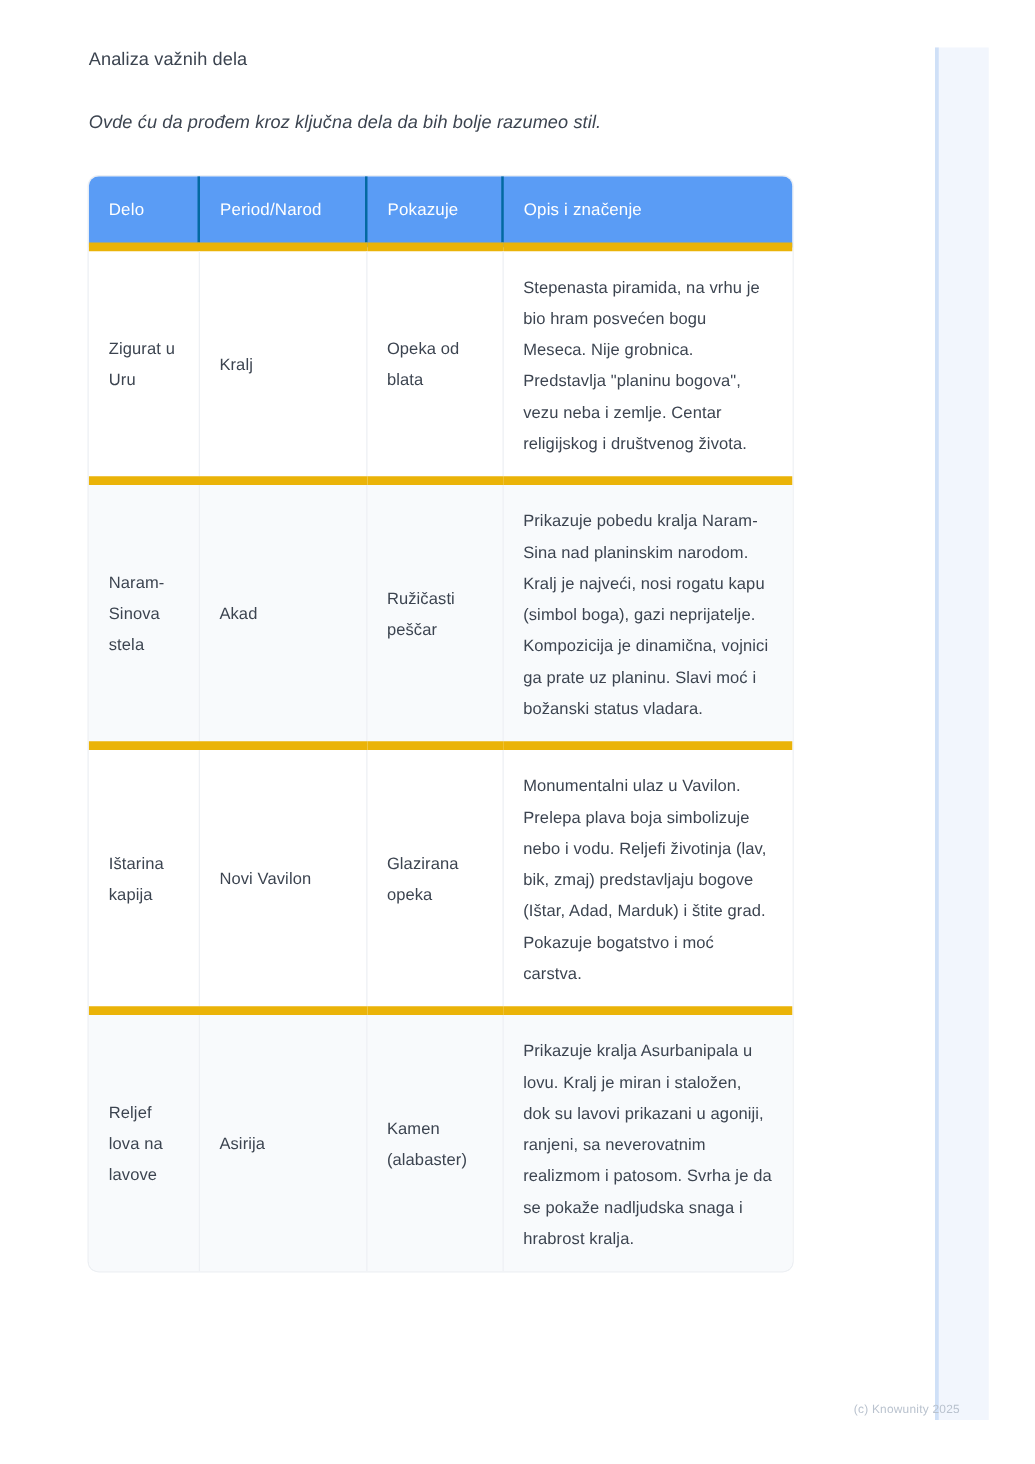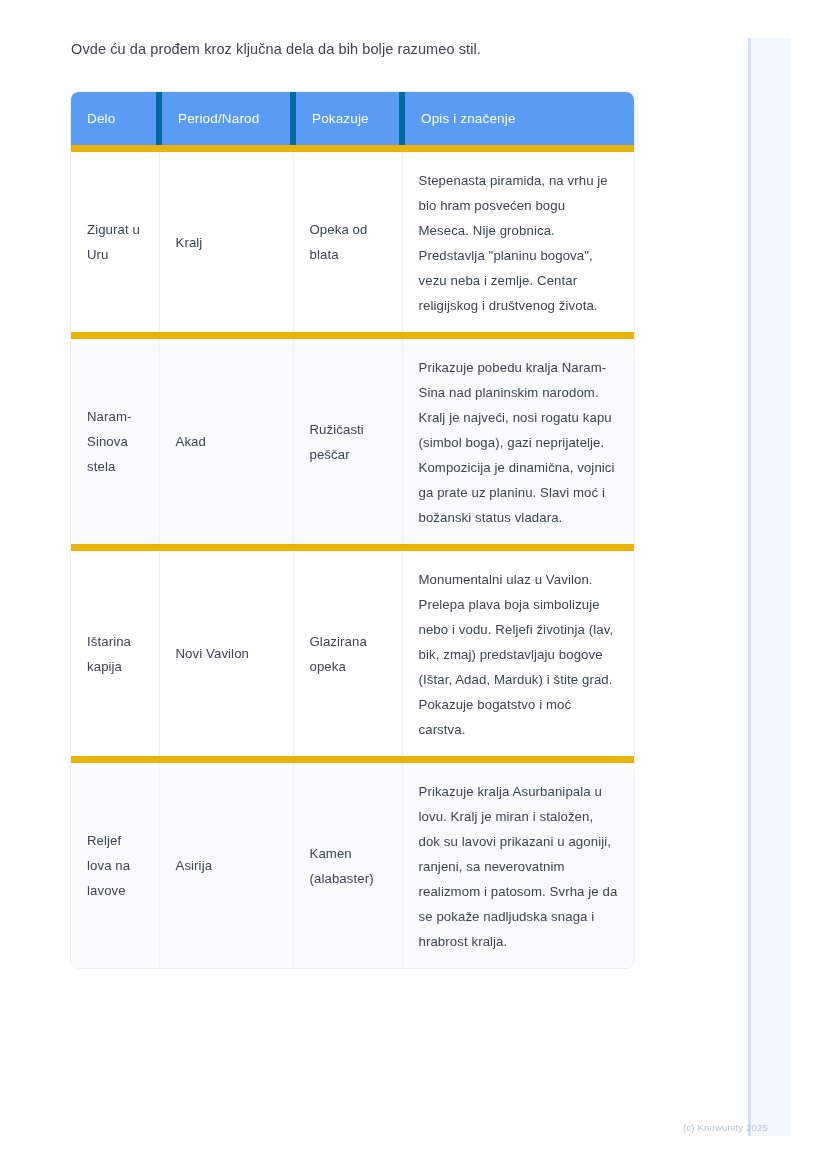--- a/index.html
+++ b/index.html
@@ -48,41 +48,42 @@
     letter-spacing: 0.1px;
   }
 
   #intro-paragraph {
     font-size: 14.5px;
     line-height: 22px;
     color: #3c4450;
     margin: 0 0 32px 0;
     font-weight: 400;
     letter-spacing: 0.1px;
+    font-style: italic;
   }
 
   
   #works-table {
     border-collapse: collapse;
     width: 563px;
     table-layout: fixed;
     border-radius: 8px;
     overflow: hidden;
     box-shadow: 0 0 0 1px #eceff3;
     background: #ffffff;
   }
 
   #works-table thead th {
     background: #5a9cf5;
     color: #ffffff;
     font-size: 13.5px;
     font-weight: 400;
     text-align: left;
     padding: 19px 16px;
-    border-right: 6px solid #0369a1;
+    border-right: 2px solid #0369a1;
     letter-spacing: 0.15px;
     vertical-align: middle;
   }
   #works-table thead th:last-child { border-right: none; }
 
   #works-table tbody td {
     font-size: 13.2px;
     line-height: 25px;
     color: #3c4450;
     padding: 14px 16px;
@@ -126,20 +127,21 @@
     white-space: nowrap;
   }
 </style>
 </head>
 <body>
 
 <div id="right-panel"></div>
 
 <div id="page">
 
+  <div id="section-heading">Analiza važnih dela</div>
 
   <div id="intro-paragraph">Ovde ću da prođem kroz ključna dela da bih bolje razumeo stil.</div>
 
   <table id="works-table">
     <colgroup>
       <col class="c-delo">
       <col class="c-period">
       <col class="c-material">
       <col class="c-opis">
     </colgroup>

